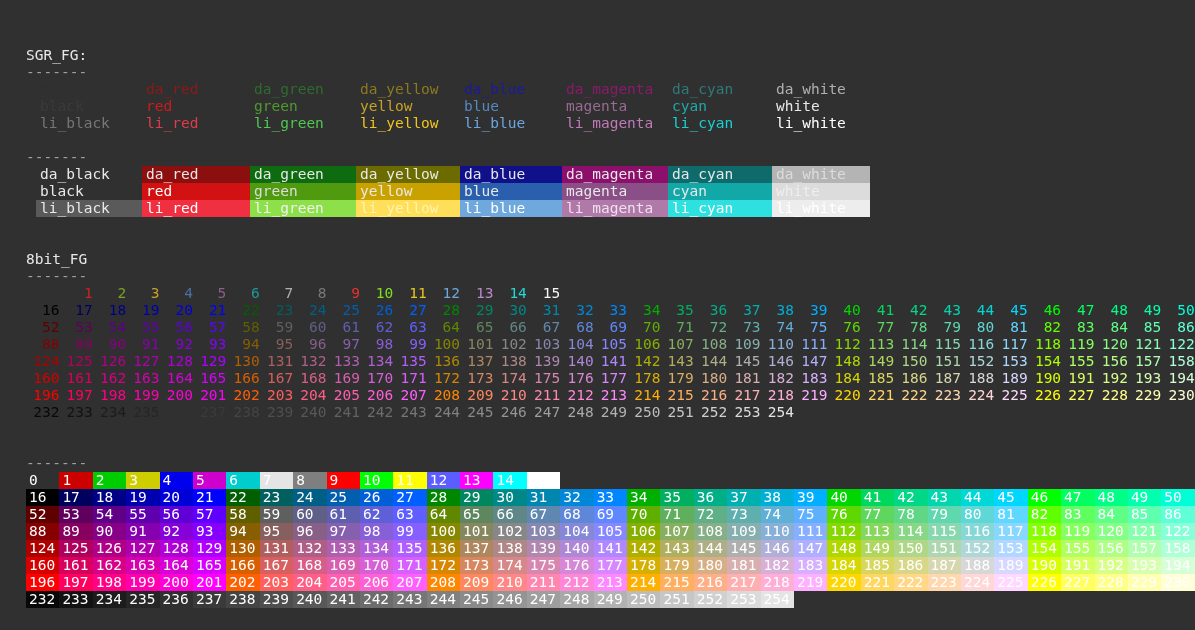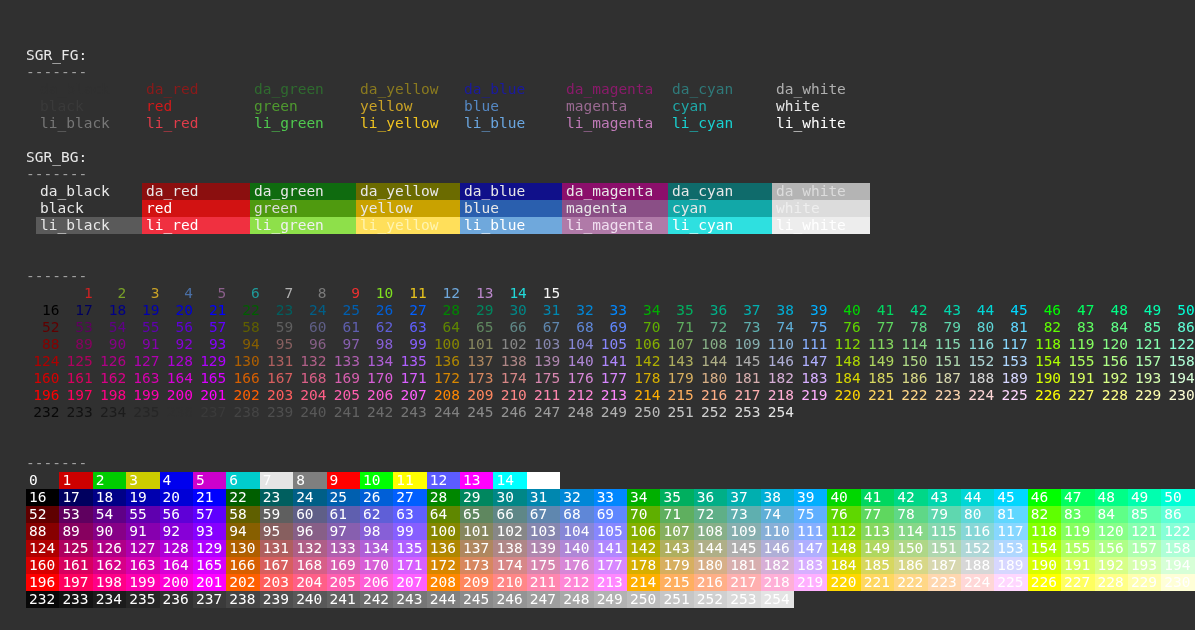--- a/index.html
+++ b/index.html
@@ -67,21 +67,20 @@
           <span style="color: rgb(240, 196, 32); left: 334px;">li_yellow</span>
           <span style="color: rgb(106, 166, 224); left: 438px;">li_blue</span>
           <span style="color: rgb(192, 122, 184); left: 540px;">li_magenta</span>
           <span style="color: rgb(24, 210, 210); left: 646px;">li_cyan</span>
           <span style="color: rgb(255, 255, 255); left: 750px;">li_white</span>
         </div>
       </div>
 
     <div class="blank"></div>
 
-    <div class="sec-title">SGR_BG:</div>
     <div class="sec-rule">-------</div>
     <div id="sgr-bg-rows">
         <div class="sgrbg">
           <span style="background: rgb(48, 48, 48); color: rgb(232, 232, 232); left: 10px; width: 106px;">da_black</span>
           <span style="background: rgb(139, 15, 15); color: rgb(232, 232, 232); left: 116px; width: 108px;">da_red</span>
           <span style="background: rgb(15, 107, 15); color: rgb(232, 232, 232); left: 224px; width: 106px;">da_green</span>
           <span style="background: rgb(107, 107, 0); color: rgb(232, 232, 232); left: 330px; width: 104px;">da_yellow</span>
           <span style="background: rgb(16, 16, 138); color: rgb(232, 232, 232); left: 434px; width: 102px;">da_blue</span>
           <span style="background: rgb(139, 15, 107); color: rgb(232, 232, 232); left: 536px; width: 106px;">da_magenta</span>
           <span style="background: rgb(15, 107, 107); color: rgb(232, 232, 232); left: 642px; width: 104px;">da_cyan</span>
@@ -105,20 +104,21 @@
           <span style="background: rgb(111, 168, 220); color: rgb(255, 255, 255); left: 434px; width: 102px;">li_blue</span>
           <span style="background: rgb(176, 122, 168); color: rgb(240, 223, 240); left: 536px; width: 106px;">li_magenta</span>
           <span style="background: rgb(46, 224, 224); color: rgb(255, 255, 255); left: 642px; width: 104px;">li_cyan</span>
           <span style="background: rgb(237, 237, 237); color: rgb(255, 255, 255); left: 746px; width: 98px;">li_white</span>
         </div>
       </div>
 
     <div class="blank"></div>
     <div class="blank"></div>
 
+    <div class="sec-title">8bit_FG</div>
     <div class="sec-rule">-------</div>
     <div id="bit8-fg-rows">
         <div class="fgrow" style="padding-left: 0px;"><span style="width: 33.4px; color: rgb(48, 48, 48);"></span><span style="width: 33.4px; color: rgb(205, 34, 34);">1</span><span style="width: 33.4px; color: rgb(121, 161, 40);">2</span><span style="width: 33.4px; color: rgb(201, 162, 39);">3</span><span style="width: 33.4px; color: rgb(74, 111, 165);">4</span><span style="width: 33.4px; color: rgb(138, 95, 138);">5</span><span style="width: 33.4px; color: rgb(31, 154, 154);">6</span><span style="width: 33.4px; color: rgb(176, 176, 176);">7</span><span style="width: 33.4px; color: rgb(122, 122, 122);">8</span><span style="width: 33.4px; color: rgb(238, 48, 48);">9</span><span style="width: 33.4px; color: rgb(127, 224, 32);">10</span><span style="width: 33.4px; color: rgb(232, 196, 30);">11</span><span style="width: 33.4px; color: rgb(111, 168, 220);">12</span><span style="width: 33.4px; color: rgb(187, 136, 204);">13</span><span style="width: 33.4px; color: rgb(34, 216, 216);">14</span><span style="width: 33.4px; color: rgb(245, 245, 245);">15</span></div>
         <div class="fgrow"><span style="width: 33.4px; color: rgb(0, 0, 0);">16</span><span style="width: 33.4px; color: rgb(0, 0, 95);">17</span><span style="width: 33.4px; color: rgb(0, 0, 135);">18</span><span style="width: 33.4px; color: rgb(0, 0, 175);">19</span><span style="width: 33.4px; color: rgb(0, 0, 215);">20</span><span style="width: 33.4px; color: rgb(0, 0, 255);">21</span><span style="width: 33.4px; color: rgb(0, 95, 0);">22</span><span style="width: 33.4px; color: rgb(0, 95, 95);">23</span><span style="width: 33.4px; color: rgb(0, 95, 135);">24</span><span style="width: 33.4px; color: rgb(0, 95, 175);">25</span><span style="width: 33.4px; color: rgb(0, 95, 215);">26</span><span style="width: 33.4px; color: rgb(0, 95, 255);">27</span><span style="width: 33.4px; color: rgb(0, 135, 0);">28</span><span style="width: 33.4px; color: rgb(0, 135, 95);">29</span><span style="width: 33.4px; color: rgb(0, 135, 135);">30</span><span style="width: 33.4px; color: rgb(0, 135, 175);">31</span><span style="width: 33.4px; color: rgb(0, 135, 215);">32</span><span style="width: 33.4px; color: rgb(0, 135, 255);">33</span><span style="width: 33.4px; color: rgb(0, 175, 0);">34</span><span style="width: 33.4px; color: rgb(0, 175, 95);">35</span><span style="width: 33.4px; color: rgb(0, 175, 135);">36</span><span style="width: 33.4px; color: rgb(0, 175, 175);">37</span><span style="width: 33.4px; color: rgb(0, 175, 215);">38</span><span style="width: 33.4px; color: rgb(0, 175, 255);">39</span><span style="width: 33.4px; color: rgb(0, 215, 0);">40</span><span style="width: 33.4px; color: rgb(0, 215, 95);">41</span><span style="width: 33.4px; color: rgb(0, 215, 135);">42</span><span style="width: 33.4px; color: rgb(0, 215, 175);">43</span><span style="width: 33.4px; color: rgb(0, 215, 215);">44</span><span style="width: 33.4px; color: rgb(0, 215, 255);">45</span><span style="width: 33.4px; color: rgb(0, 255, 0);">46</span><span style="width: 33.4px; color: rgb(0, 255, 95);">47</span><span style="width: 33.4px; color: rgb(0, 255, 135);">48</span><span style="width: 33.4px; color: rgb(0, 255, 175);">49</span><span style="width: 33.4px; color: rgb(0, 255, 215);">50</span><span style="width: 33.4px; color: rgb(0, 255, 255);">51</span></div>
         <div class="fgrow"><span style="width: 33.4px; color: rgb(95, 0, 0);">52</span><span style="width: 33.4px; color: rgb(95, 0, 95);">53</span><span style="width: 33.4px; color: rgb(95, 0, 135);">54</span><span style="width: 33.4px; color: rgb(95, 0, 175);">55</span><span style="width: 33.4px; color: rgb(95, 0, 215);">56</span><span style="width: 33.4px; color: rgb(95, 0, 255);">57</span><span style="width: 33.4px; color: rgb(95, 95, 0);">58</span><span style="width: 33.4px; color: rgb(95, 95, 95);">59</span><span style="width: 33.4px; color: rgb(95, 95, 135);">60</span><span style="width: 33.4px; color: rgb(95, 95, 175);">61</span><span style="width: 33.4px; color: rgb(95, 95, 215);">62</span><span style="width: 33.4px; color: rgb(95, 95, 255);">63</span><span style="width: 33.4px; color: rgb(95, 135, 0);">64</span><span style="width: 33.4px; color: rgb(95, 135, 95);">65</span><span style="width: 33.4px; color: rgb(95, 135, 135);">66</span><span style="width: 33.4px; color: rgb(95, 135, 175);">67</span><span style="width: 33.4px; color: rgb(95, 135, 215);">68</span><span style="width: 33.4px; color: rgb(95, 135, 255);">69</span><span style="width: 33.4px; color: rgb(95, 175, 0);">70</span><span style="width: 33.4px; color: rgb(95, 175, 95);">71</span><span style="width: 33.4px; color: rgb(95, 175, 135);">72</span><span style="width: 33.4px; color: rgb(95, 175, 175);">73</span><span style="width: 33.4px; color: rgb(95, 175, 215);">74</span><span style="width: 33.4px; color: rgb(95, 175, 255);">75</span><span style="width: 33.4px; color: rgb(95, 215, 0);">76</span><span style="width: 33.4px; color: rgb(95, 215, 95);">77</span><span style="width: 33.4px; color: rgb(95, 215, 135);">78</span><span style="width: 33.4px; color: rgb(95, 215, 175);">79</span><span style="width: 33.4px; color: rgb(95, 215, 215);">80</span><span style="width: 33.4px; color: rgb(95, 215, 255);">81</span><span style="width: 33.4px; color: rgb(95, 255, 0);">82</span><span style="width: 33.4px; color: rgb(95, 255, 95);">83</span><span style="width: 33.4px; color: rgb(95, 255, 135);">84</span><span style="width: 33.4px; color: rgb(95, 255, 175);">85</span><span style="width: 33.4px; color: rgb(95, 255, 215);">86</span><span style="width: 33.4px; color: rgb(95, 255, 255);">87</span></div>
         <div class="fgrow"><span style="width: 33.4px; color: rgb(135, 0, 0);">88</span><span style="width: 33.4px; color: rgb(135, 0, 95);">89</span><span style="width: 33.4px; color: rgb(135, 0, 135);">90</span><span style="width: 33.4px; color: rgb(135, 0, 175);">91</span><span style="width: 33.4px; color: rgb(135, 0, 215);">92</span><span style="width: 33.4px; color: rgb(135, 0, 255);">93</span><span style="width: 33.4px; color: rgb(135, 95, 0);">94</span><span style="width: 33.4px; color: rgb(135, 95, 95);">95</span><span style="width: 33.4px; color: rgb(135, 95, 135);">96</span><span style="width: 33.4px; color: rgb(135, 95, 175);">97</span><span style="width: 33.4px; color: rgb(135, 95, 215);">98</span><span style="width: 33.4px; color: rgb(135, 95, 255);">99</span><span style="width: 33.4px; color: rgb(135, 135, 0);">100</span><span style="width: 33.4px; color: rgb(135, 135, 95);">101</span><span style="width: 33.4px; color: rgb(135, 135, 135);">102</span><span style="width: 33.4px; color: rgb(135, 135, 175);">103</span><span style="width: 33.4px; color: rgb(135, 135, 215);">104</span><span style="width: 33.4px; color: rgb(135, 135, 255);">105</span><span style="width: 33.4px; color: rgb(135, 175, 0);">106</span><span style="width: 33.4px; color: rgb(135, 175, 95);">107</span><span style="width: 33.4px; color: rgb(135, 175, 135);">108</span><span style="width: 33.4px; color: rgb(135, 175, 175);">109</span><span style="width: 33.4px; color: rgb(135, 175, 215);">110</span><span style="width: 33.4px; color: rgb(135, 175, 255);">111</span><span style="width: 33.4px; color: rgb(135, 215, 0);">112</span><span style="width: 33.4px; color: rgb(135, 215, 95);">113</span><span style="width: 33.4px; color: rgb(135, 215, 135);">114</span><span style="width: 33.4px; color: rgb(135, 215, 175);">115</span><span style="width: 33.4px; color: rgb(135, 215, 215);">116</span><span style="width: 33.4px; color: rgb(135, 215, 255);">117</span><span style="width: 33.4px; color: rgb(135, 255, 0);">118</span><span style="width: 33.4px; color: rgb(135, 255, 95);">119</span><span style="width: 33.4px; color: rgb(135, 255, 135);">120</span><span style="width: 33.4px; color: rgb(135, 255, 175);">121</span><span style="width: 33.4px; color: rgb(135, 255, 215);">122</span><span style="width: 33.4px; color: rgb(135, 255, 255);">123</span></div>
         <div class="fgrow"><span style="width: 33.4px; color: rgb(175, 0, 0);">124</span><span style="width: 33.4px; color: rgb(175, 0, 95);">125</span><span style="width: 33.4px; color: rgb(175, 0, 135);">126</span><span style="width: 33.4px; color: rgb(175, 0, 175);">127</span><span style="width: 33.4px; color: rgb(175, 0, 215);">128</span><span style="width: 33.4px; color: rgb(175, 0, 255);">129</span><span style="width: 33.4px; color: rgb(175, 95, 0);">130</span><span style="width: 33.4px; color: rgb(175, 95, 95);">131</span><span style="width: 33.4px; color: rgb(175, 95, 135);">132</span><span style="width: 33.4px; color: rgb(175, 95, 175);">133</span><span style="width: 33.4px; color: rgb(175, 95, 215);">134</span><span style="width: 33.4px; color: rgb(175, 95, 255);">135</span><span style="width: 33.4px; color: rgb(175, 135, 0);">136</span><span style="width: 33.4px; color: rgb(175, 135, 95);">137</span><span style="width: 33.4px; color: rgb(175, 135, 135);">138</span><span style="width: 33.4px; color: rgb(175, 135, 175);">139</span><span style="width: 33.4px; color: rgb(175, 135, 215);">140</span><span style="width: 33.4px; color: rgb(175, 135, 255);">141</span><span style="width: 33.4px; color: rgb(175, 175, 0);">142</span><span style="width: 33.4px; color: rgb(175, 175, 95);">143</span><span style="width: 33.4px; color: rgb(175, 175, 135);">144</span><span style="width: 33.4px; color: rgb(175, 175, 175);">145</span><span style="width: 33.4px; color: rgb(175, 175, 215);">146</span><span style="width: 33.4px; color: rgb(175, 175, 255);">147</span><span style="width: 33.4px; color: rgb(175, 215, 0);">148</span><span style="width: 33.4px; color: rgb(175, 215, 95);">149</span><span style="width: 33.4px; color: rgb(175, 215, 135);">150</span><span style="width: 33.4px; color: rgb(175, 215, 175);">151</span><span style="width: 33.4px; color: rgb(175, 215, 215);">152</span><span style="width: 33.4px; color: rgb(175, 215, 255);">153</span><span style="width: 33.4px; color: rgb(175, 255, 0);">154</span><span style="width: 33.4px; color: rgb(175, 255, 95);">155</span><span style="width: 33.4px; color: rgb(175, 255, 135);">156</span><span style="width: 33.4px; color: rgb(175, 255, 175);">157</span><span style="width: 33.4px; color: rgb(175, 255, 215);">158</span><span style="width: 33.4px; color: rgb(175, 255, 255);">159</span></div>
         <div class="fgrow"><span style="width: 33.4px; color: rgb(215, 0, 0);">160</span><span style="width: 33.4px; color: rgb(215, 0, 95);">161</span><span style="width: 33.4px; color: rgb(215, 0, 135);">162</span><span style="width: 33.4px; color: rgb(215, 0, 175);">163</span><span style="width: 33.4px; color: rgb(215, 0, 215);">164</span><span style="width: 33.4px; color: rgb(215, 0, 255);">165</span><span style="width: 33.4px; color: rgb(215, 95, 0);">166</span><span style="width: 33.4px; color: rgb(215, 95, 95);">167</span><span style="width: 33.4px; color: rgb(215, 95, 135);">168</span><span style="width: 33.4px; color: rgb(215, 95, 175);">169</span><span style="width: 33.4px; color: rgb(215, 95, 215);">170</span><span style="width: 33.4px; color: rgb(215, 95, 255);">171</span><span style="width: 33.4px; color: rgb(215, 135, 0);">172</span><span style="width: 33.4px; color: rgb(215, 135, 95);">173</span><span style="width: 33.4px; color: rgb(215, 135, 135);">174</span><span style="width: 33.4px; color: rgb(215, 135, 175);">175</span><span style="width: 33.4px; color: rgb(215, 135, 215);">176</span><span style="width: 33.4px; color: rgb(215, 135, 255);">177</span><span style="width: 33.4px; color: rgb(215, 175, 0);">178</span><span style="width: 33.4px; color: rgb(215, 175, 95);">179</span><span style="width: 33.4px; color: rgb(215, 175, 135);">180</span><span style="width: 33.4px; color: rgb(215, 175, 175);">181</span><span style="width: 33.4px; color: rgb(215, 175, 215);">182</span><span style="width: 33.4px; color: rgb(215, 175, 255);">183</span><span style="width: 33.4px; color: rgb(215, 215, 0);">184</span><span style="width: 33.4px; color: rgb(215, 215, 95);">185</span><span style="width: 33.4px; color: rgb(215, 215, 135);">186</span><span style="width: 33.4px; color: rgb(215, 215, 175);">187</span><span style="width: 33.4px; color: rgb(215, 215, 215);">188</span><span style="width: 33.4px; color: rgb(215, 215, 255);">189</span><span style="width: 33.4px; color: rgb(215, 255, 0);">190</span><span style="width: 33.4px; color: rgb(215, 255, 95);">191</span><span style="width: 33.4px; color: rgb(215, 255, 135);">192</span><span style="width: 33.4px; color: rgb(215, 255, 175);">193</span><span style="width: 33.4px; color: rgb(215, 255, 215);">194</span><span style="width: 33.4px; color: rgb(215, 255, 255);">195</span></div>
         <div class="fgrow"><span style="width: 33.4px; color: rgb(255, 0, 0);">196</span><span style="width: 33.4px; color: rgb(255, 0, 95);">197</span><span style="width: 33.4px; color: rgb(255, 0, 135);">198</span><span style="width: 33.4px; color: rgb(255, 0, 175);">199</span><span style="width: 33.4px; color: rgb(255, 0, 215);">200</span><span style="width: 33.4px; color: rgb(255, 0, 255);">201</span><span style="width: 33.4px; color: rgb(255, 95, 0);">202</span><span style="width: 33.4px; color: rgb(255, 95, 95);">203</span><span style="width: 33.4px; color: rgb(255, 95, 135);">204</span><span style="width: 33.4px; color: rgb(255, 95, 175);">205</span><span style="width: 33.4px; color: rgb(255, 95, 215);">206</span><span style="width: 33.4px; color: rgb(255, 95, 255);">207</span><span style="width: 33.4px; color: rgb(255, 135, 0);">208</span><span style="width: 33.4px; color: rgb(255, 135, 95);">209</span><span style="width: 33.4px; color: rgb(255, 135, 135);">210</span><span style="width: 33.4px; color: rgb(255, 135, 175);">211</span><span style="width: 33.4px; color: rgb(255, 135, 215);">212</span><span style="width: 33.4px; color: rgb(255, 135, 255);">213</span><span style="width: 33.4px; color: rgb(255, 175, 0);">214</span><span style="width: 33.4px; color: rgb(255, 175, 95);">215</span><span style="width: 33.4px; color: rgb(255, 175, 135);">216</span><span style="width: 33.4px; color: rgb(255, 175, 175);">217</span><span style="width: 33.4px; color: rgb(255, 175, 215);">218</span><span style="width: 33.4px; color: rgb(255, 175, 255);">219</span><span style="width: 33.4px; color: rgb(255, 215, 0);">220</span><span style="width: 33.4px; color: rgb(255, 215, 95);">221</span><span style="width: 33.4px; color: rgb(255, 215, 135);">222</span><span style="width: 33.4px; color: rgb(255, 215, 175);">223</span><span style="width: 33.4px; color: rgb(255, 215, 215);">224</span><span style="width: 33.4px; color: rgb(255, 215, 255);">225</span><span style="width: 33.4px; color: rgb(255, 255, 0);">226</span><span style="width: 33.4px; color: rgb(255, 255, 95);">227</span><span style="width: 33.4px; color: rgb(255, 255, 135);">228</span><span style="width: 33.4px; color: rgb(255, 255, 175);">229</span><span style="width: 33.4px; color: rgb(255, 255, 215);">230</span><span style="width: 33.4px; color: rgb(255, 255, 255);">231</span></div>
         <div class="fgrow"><span style="width: 33.4px; color: rgb(8, 8, 8);">232</span><span style="width: 33.4px; color: rgb(18, 18, 18);">233</span><span style="width: 33.4px; color: rgb(28, 28, 28);">234</span><span style="width: 33.4px; color: rgb(38, 38, 38);">235</span><span style="width: 33.4px; color: rgb(48, 48, 48);">236</span><span style="width: 33.4px; color: rgb(58, 58, 58);">237</span><span style="width: 33.4px; color: rgb(68, 68, 68);">238</span><span style="width: 33.4px; color: rgb(78, 78, 78);">239</span><span style="width: 33.4px; color: rgb(88, 88, 88);">240</span><span style="width: 33.4px; color: rgb(98, 98, 98);">241</span><span style="width: 33.4px; color: rgb(108, 108, 108);">242</span><span style="width: 33.4px; color: rgb(118, 118, 118);">243</span><span style="width: 33.4px; color: rgb(128, 128, 128);">244</span><span style="width: 33.4px; color: rgb(138, 138, 138);">245</span><span style="width: 33.4px; color: rgb(148, 148, 148);">246</span><span style="width: 33.4px; color: rgb(158, 158, 158);">247</span><span style="width: 33.4px; color: rgb(168, 168, 168);">248</span><span style="width: 33.4px; color: rgb(178, 178, 178);">249</span><span style="width: 33.4px; color: rgb(188, 188, 188);">250</span><span style="width: 33.4px; color: rgb(198, 198, 198);">251</span><span style="width: 33.4px; color: rgb(208, 208, 208);">252</span><span style="width: 33.4px; color: rgb(218, 218, 218);">253</span><span style="width: 33.4px; color: rgb(228, 228, 228);">254</span></div>

